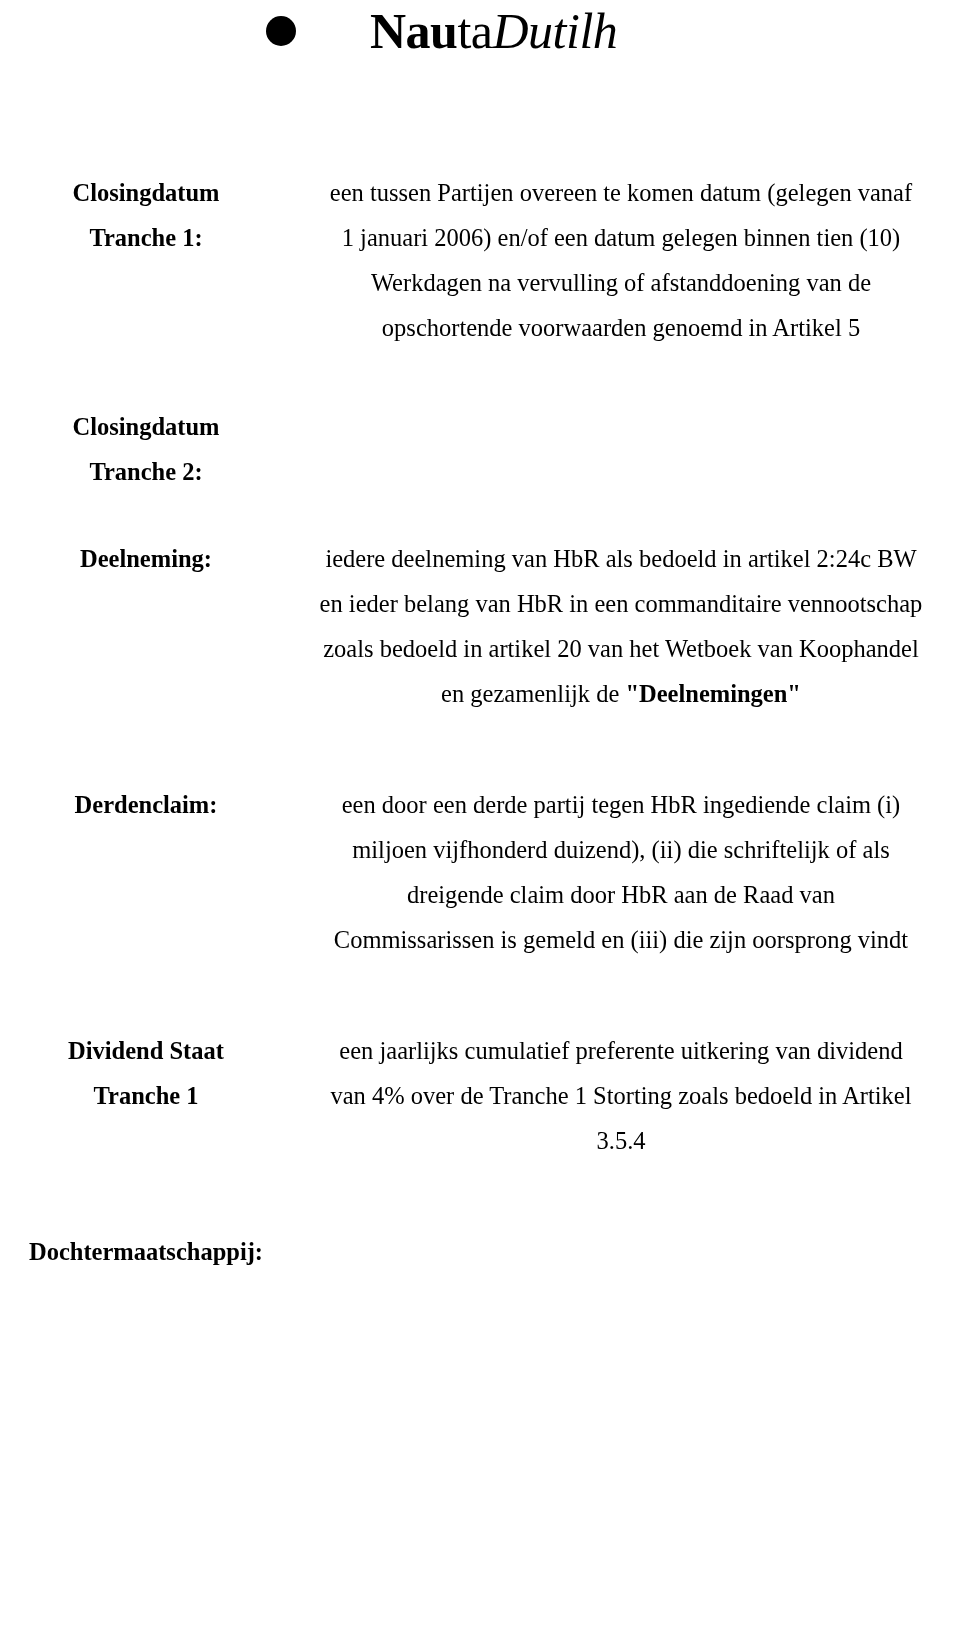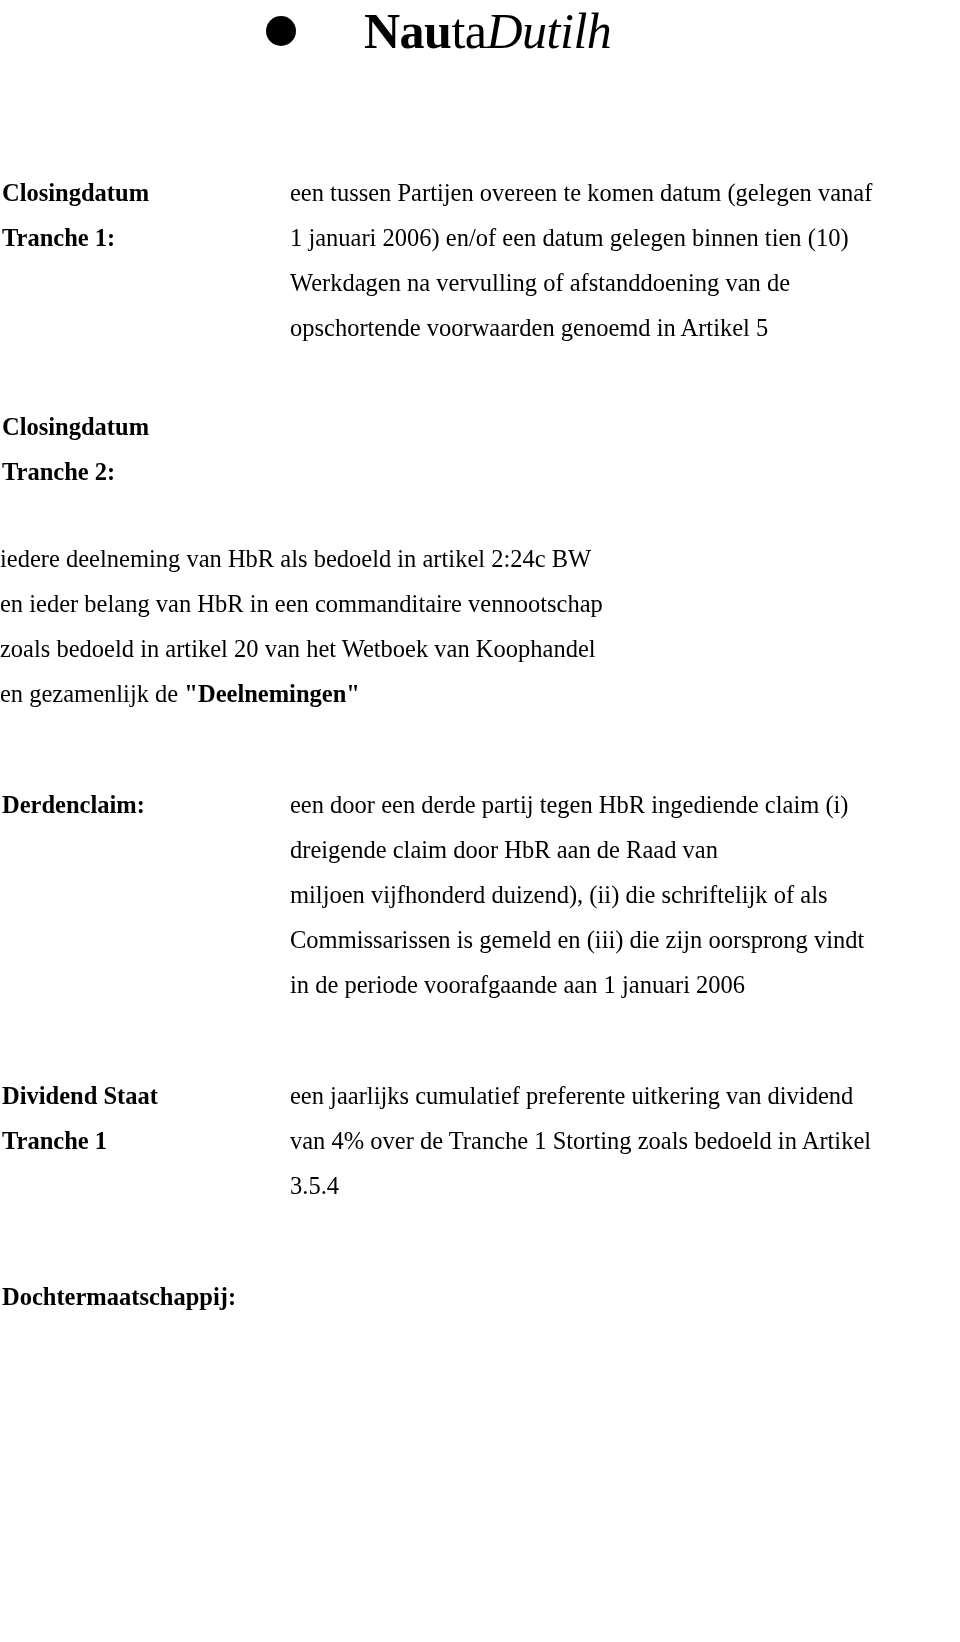--- a/index.html
+++ b/index.html
@@ -28,20 +28,21 @@
     width: 960px;
     height: 170px;
   }
   .logo {
     position: absolute;
     left: 266px;
     top: 6px;
     display: flex;
     align-items: center;
     white-space: nowrap;
+    gap: 6px;
   }
   .logo-dot {
     width: 30px;
     height: 30px;
     border-radius: 50%;
     background: #000000;
     display: inline-block;
     margin-right: 68px;
     flex: 0 0 auto;
   }
@@ -60,20 +61,21 @@
     position: absolute;
     left: 0;
     top: 170px;
     width: 960px;
   }
   .def-row {
     display: flex;
     align-items: flex-start;
     width: 960px;
     box-sizing: border-box;
+    text-align: center;
   }
   .def-term {
     width: 290px;
     flex: 0 0 290px;
     padding-left: 2px;
     box-sizing: border-box;
     font-weight: bold;
     font-size: 24.5px;
     line-height: 45px;
   }
@@ -125,40 +127,42 @@
     <div class="def-row">
       <div class="def-term">
         <span class="term-line">Closingdatum</span>
         <span class="term-line">Tranche 2:</span>
       </div>
     </div>
 
     <div class="gap-sm"></div>
 
     <div class="def-row">
+      <div class="def-term">
+        <span class="term-line">Deelneming:</span>
+      </div>
       <div class="def-body">
         <span class="line">iedere deelneming van HbR als bedoeld in artikel 2:24c BW</span>
         <span class="line">en ieder belang van HbR in een commanditaire vennootschap</span>
         <span class="line">zoals bedoeld in artikel 20 van het Wetboek van Koophandel</span>
         <span class="line"><span>en gezamenlijk de </span><b>"Deelnemingen"</b></span>
       </div>
     </div>
 
     <div class="gap-lg"></div>
 
     <div class="def-row">
       <div class="def-term">
         <span class="term-line">Derdenclaim:</span>
       </div>
       <div class="def-body">
         <span class="line">een door een derde partij tegen HbR ingediende claim (i)</span>
+        <span class="line">miljoen vijfhonderd duizend), (ii) die schriftelijk of als</span>
         <span class="line">dreigende claim door HbR aan de Raad van</span>
-        <span class="line">miljoen vijfhonderd duizend), (ii) die schriftelijk of als</span>
         <span class="line">Commissarissen is gemeld en (iii) die zijn oorsprong vindt</span>
-        <span class="line">in de periode voorafgaande aan 1 januari 2006</span>
       </div>
     </div>
 
     <div class="gap-lg"></div>
 
     <div class="def-row">
       <div class="def-term">
         <span class="term-line">Dividend Staat</span>
         <span class="term-line">Tranche 1</span>
       </div>

